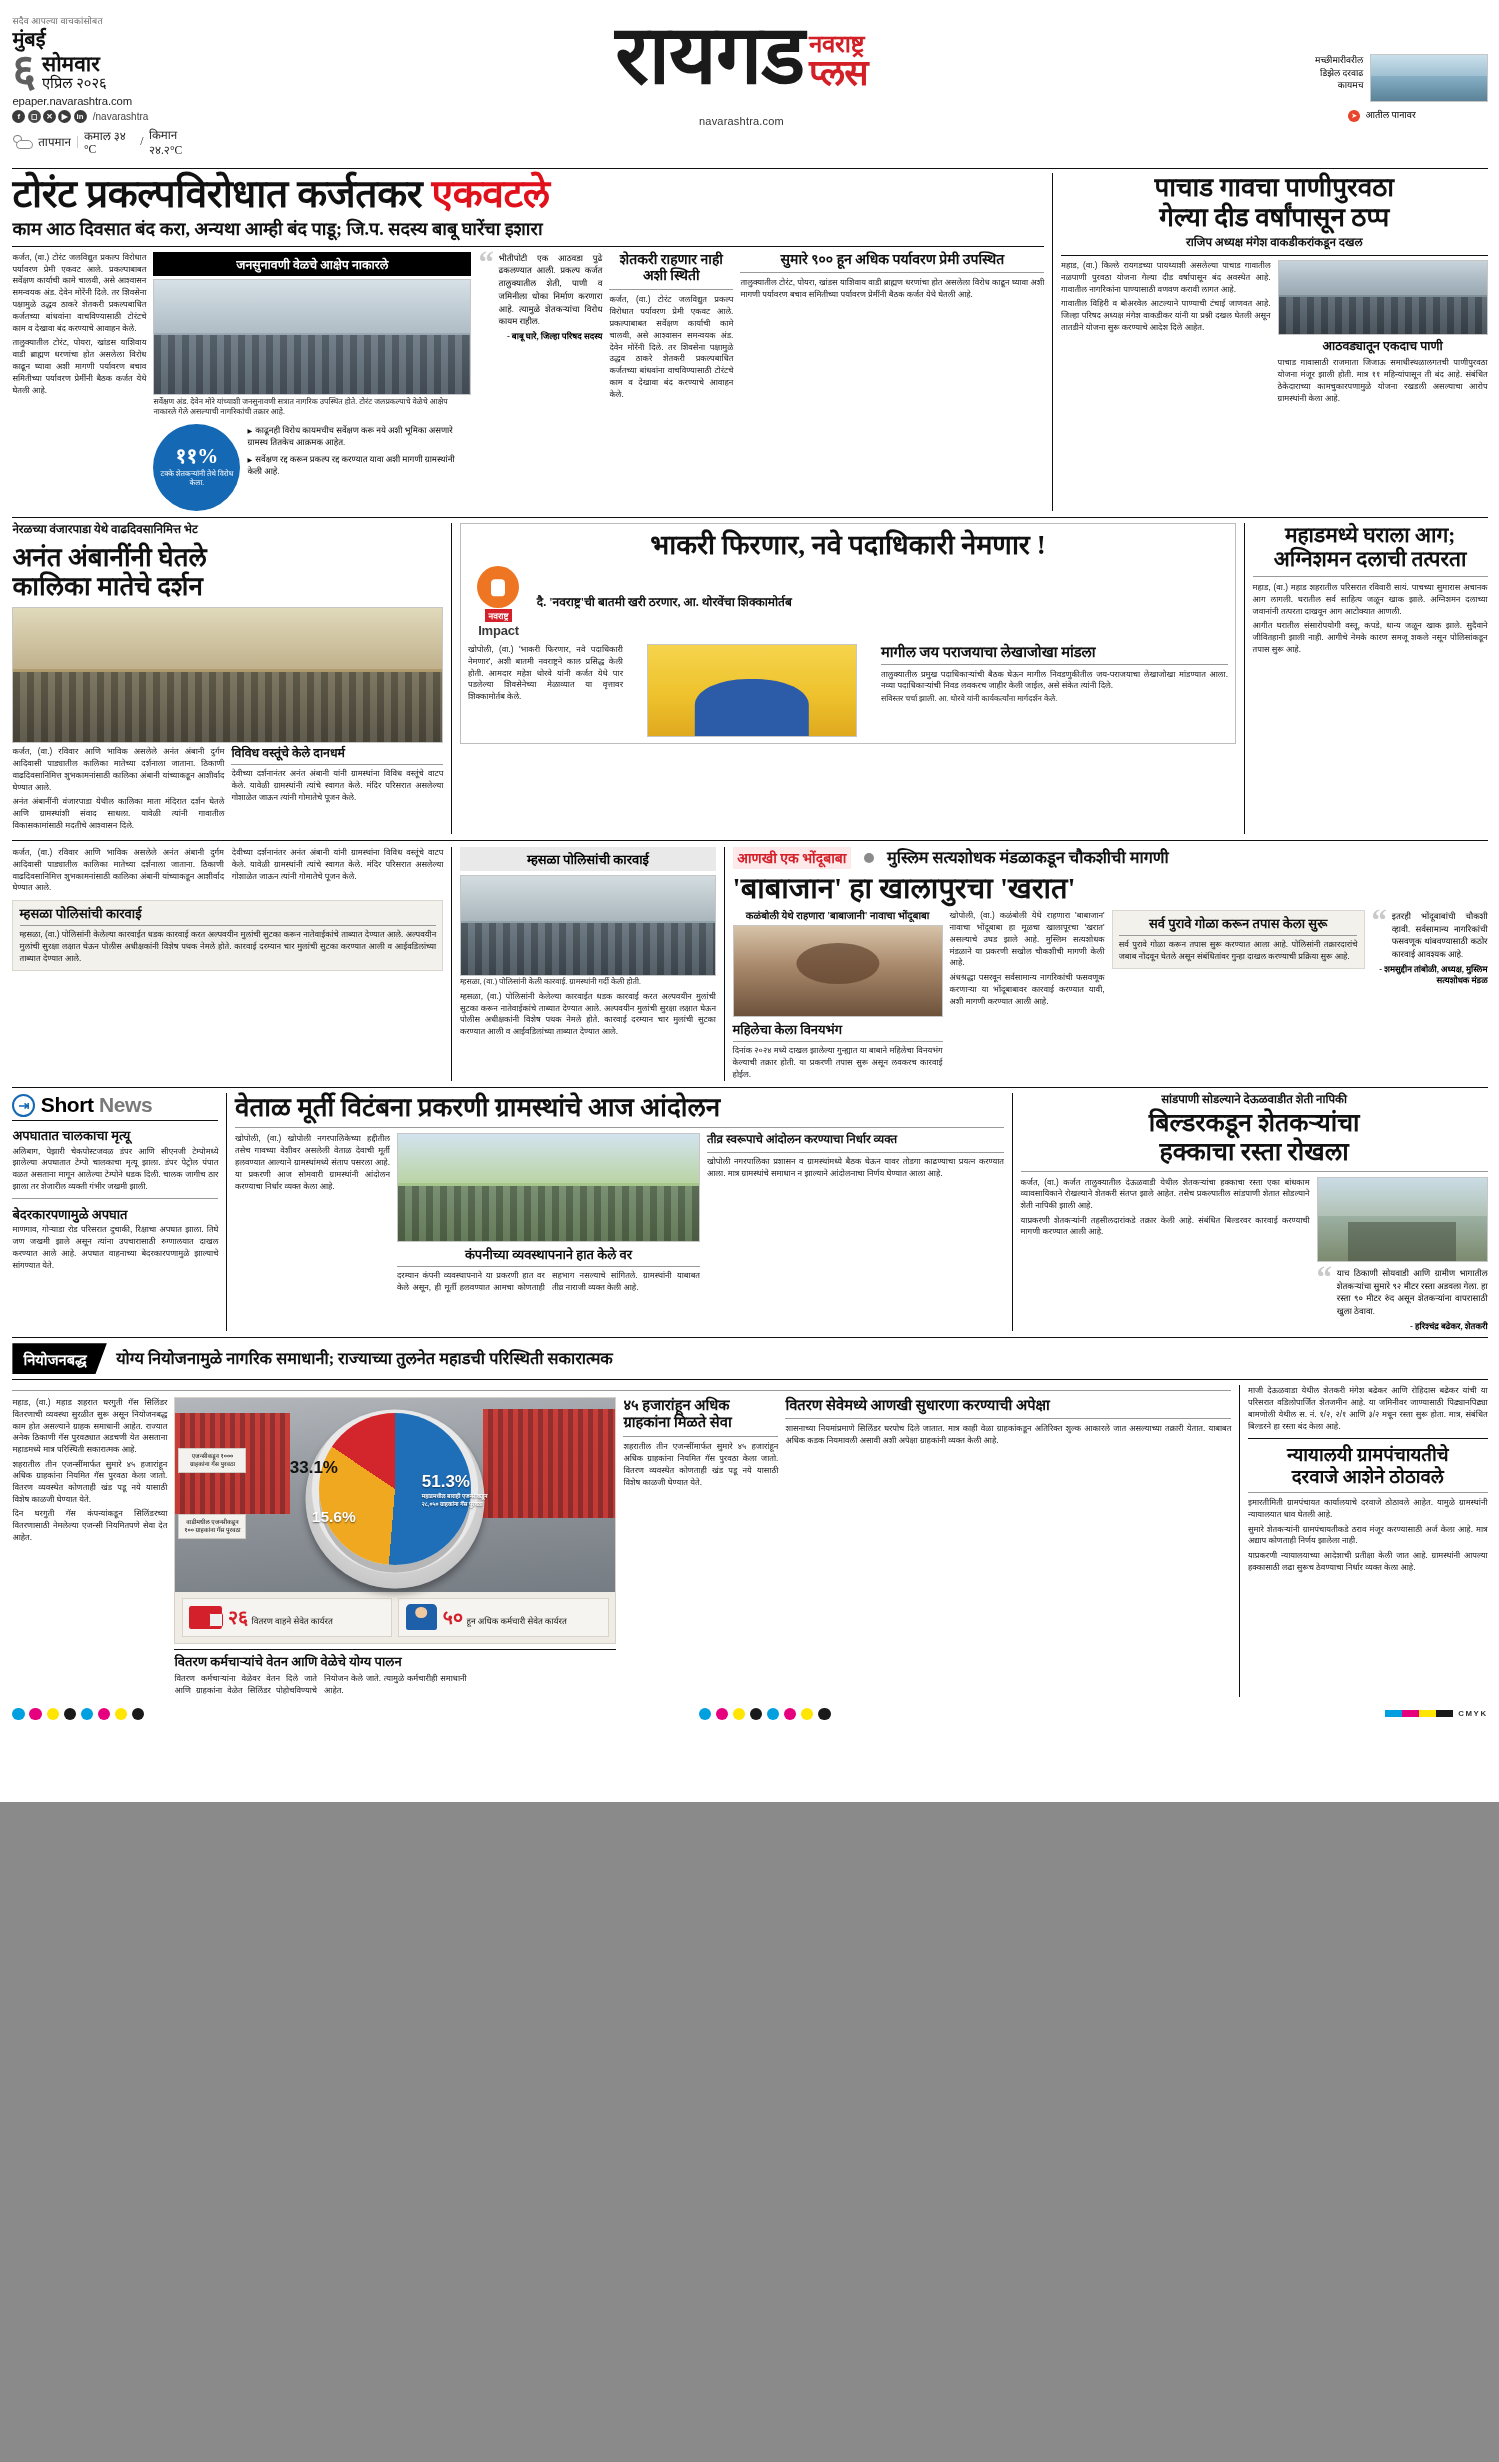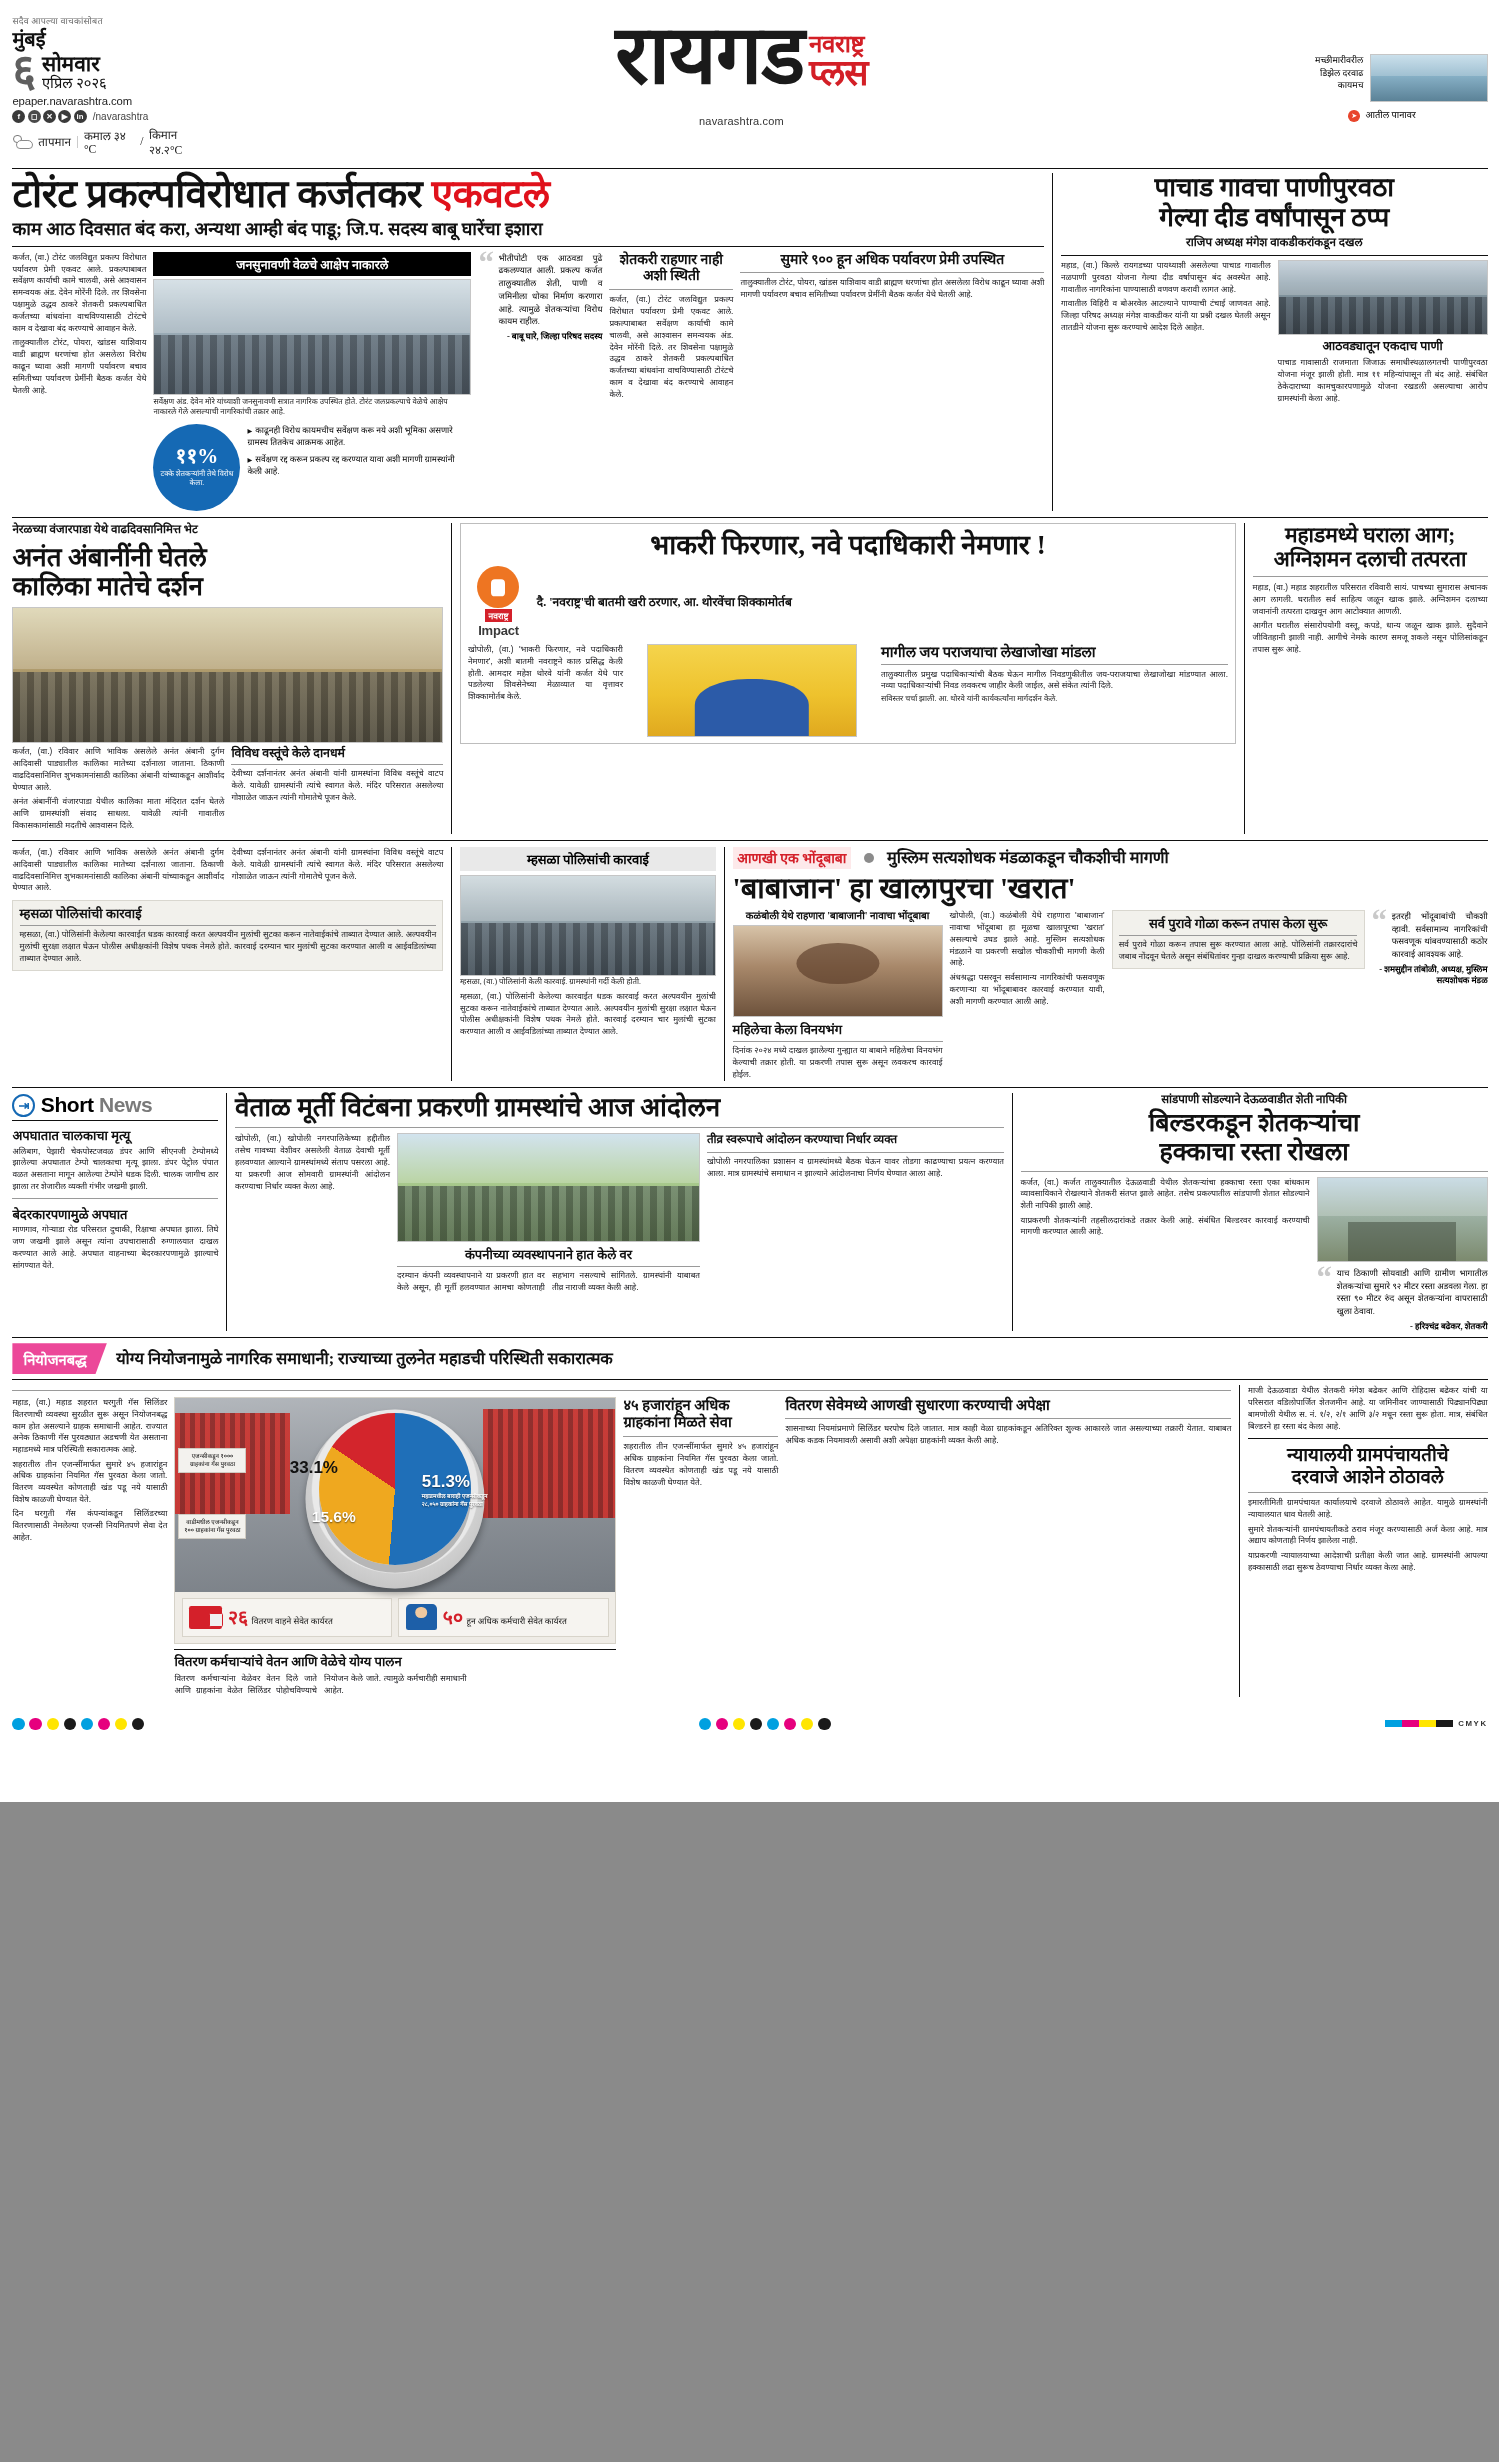--- a/index.html
+++ b/index.html
@@ -82,21 +82,21 @@
   .h-sm { font-family:"Liberation Serif",serif; font-weight:bold; color:#111;
           font-size:15.5px; line-height:1.2;}
   .kicker { font-family:"Liberation Serif",serif; font-size:11.6px; color:#111;
             line-height:1.25; font-weight:600; }
   .kicker-c { text-align:center; }
   .deck { font-family:"Liberation Serif",serif; font-size:12px; color:#111; line-height:1.25; }
 
   
   .blue-band { background:#000000; color:#fff; font-family:"Liberation Serif",serif;
                font-weight:bold; font-size:13px; padding:4.7px 9.3px; display:inline-block; }
-  .skew-band { background:#ec4899; color:#fff; font-family:"Liberation Serif",serif;
+  .skew-band { background:#000000; color:#fff; font-family:"Liberation Serif",serif;
                font-weight:bold; font-size:14.7px; padding:5.4px 20px 5.4px 11px;
                clip-path:polygon(0 0,100% 0,88% 100%,0% 100%); }
   .circle-stat { width:87px;height:87px;border-radius:50%;background:#1569b4;color:#fff;
                  display:flex;flex-direction:column;align-items:center;justify-content:center;
                  font-family:"Liberation Serif",serif; text-align:center;}
   .circle-stat .num { font-size:21px;font-weight:bold;line-height:1;}
   .circle-stat .lbl { font-size:7.4px; line-height:1.2; margin-top:2.3px;}
   .shadebox { background:#f2f1ec; border:0.8px solid #d9d7cf; padding:5.4px 6.2px; }
   .grayhead { background:#e9e9e9; font-family:"Liberation Serif",serif; font-weight:bold;
               font-size:13px; padding:3.1px 6.2px; text-align:center;}
@@ -172,21 +172,21 @@
   .stat-card { background:#f6f4f0;border:0.8px solid #d8d4ca;display:flex;gap:6.2px;align-items:center;
                padding:5.4px 6.2px;}
   .stat-num { font-family:"Liberation Serif",serif;font-weight:bold;font-size:19.4px;color:#d4202a;line-height:1;}
   .stat-txt { font-family:"Liberation Serif",serif;font-size:8.5px;line-height:1.3;color:#111;}
   .truck-ic{width:33px;height:23px;background:#d4202a;border-radius:2.3px;position:relative;flex:0 0 33px;}
   .truck-ic:after{content:"";position:absolute;right:-1.6px;bottom:2.3px;width:12.4px;height:11.6px;background:#f0f0f0;border:1.6px solid #d4202a;border-radius:1.6px;}
   .worker-ic{width:31px;height:26px;flex:0 0 31px;background:#1d5fa8;border-radius:4.7px 4.7px 2.3px 2.3px;position:relative;}
   .worker-ic:after{content:"";position:absolute;left:50%;top:2.3px;transform:translateX(-50%);width:11.6px;height:11.6px;border-radius:50%;background:#f0c9a0;}
 
   
-  .cmyk { display:flex; align-items:center; justify-content:space-between; margin-top:21px; }
+  .cmyk { display:flex; align-items:center; justify-content:space-between; margin-top:11px; }
   .dots { display:flex; gap:4.7px; }
   .dot { width:12.4px;height:12.4px;border-radius:50%; }
   .cmyk-label { font-size:7.8px; color:#333; letter-spacing:1.6px; font-weight:bold;}
   .bars { display:flex; gap:0; }
   .bar { width:17px;height:7px; }
 </style>
 </head>
 <body>
 
 <div class="page">

